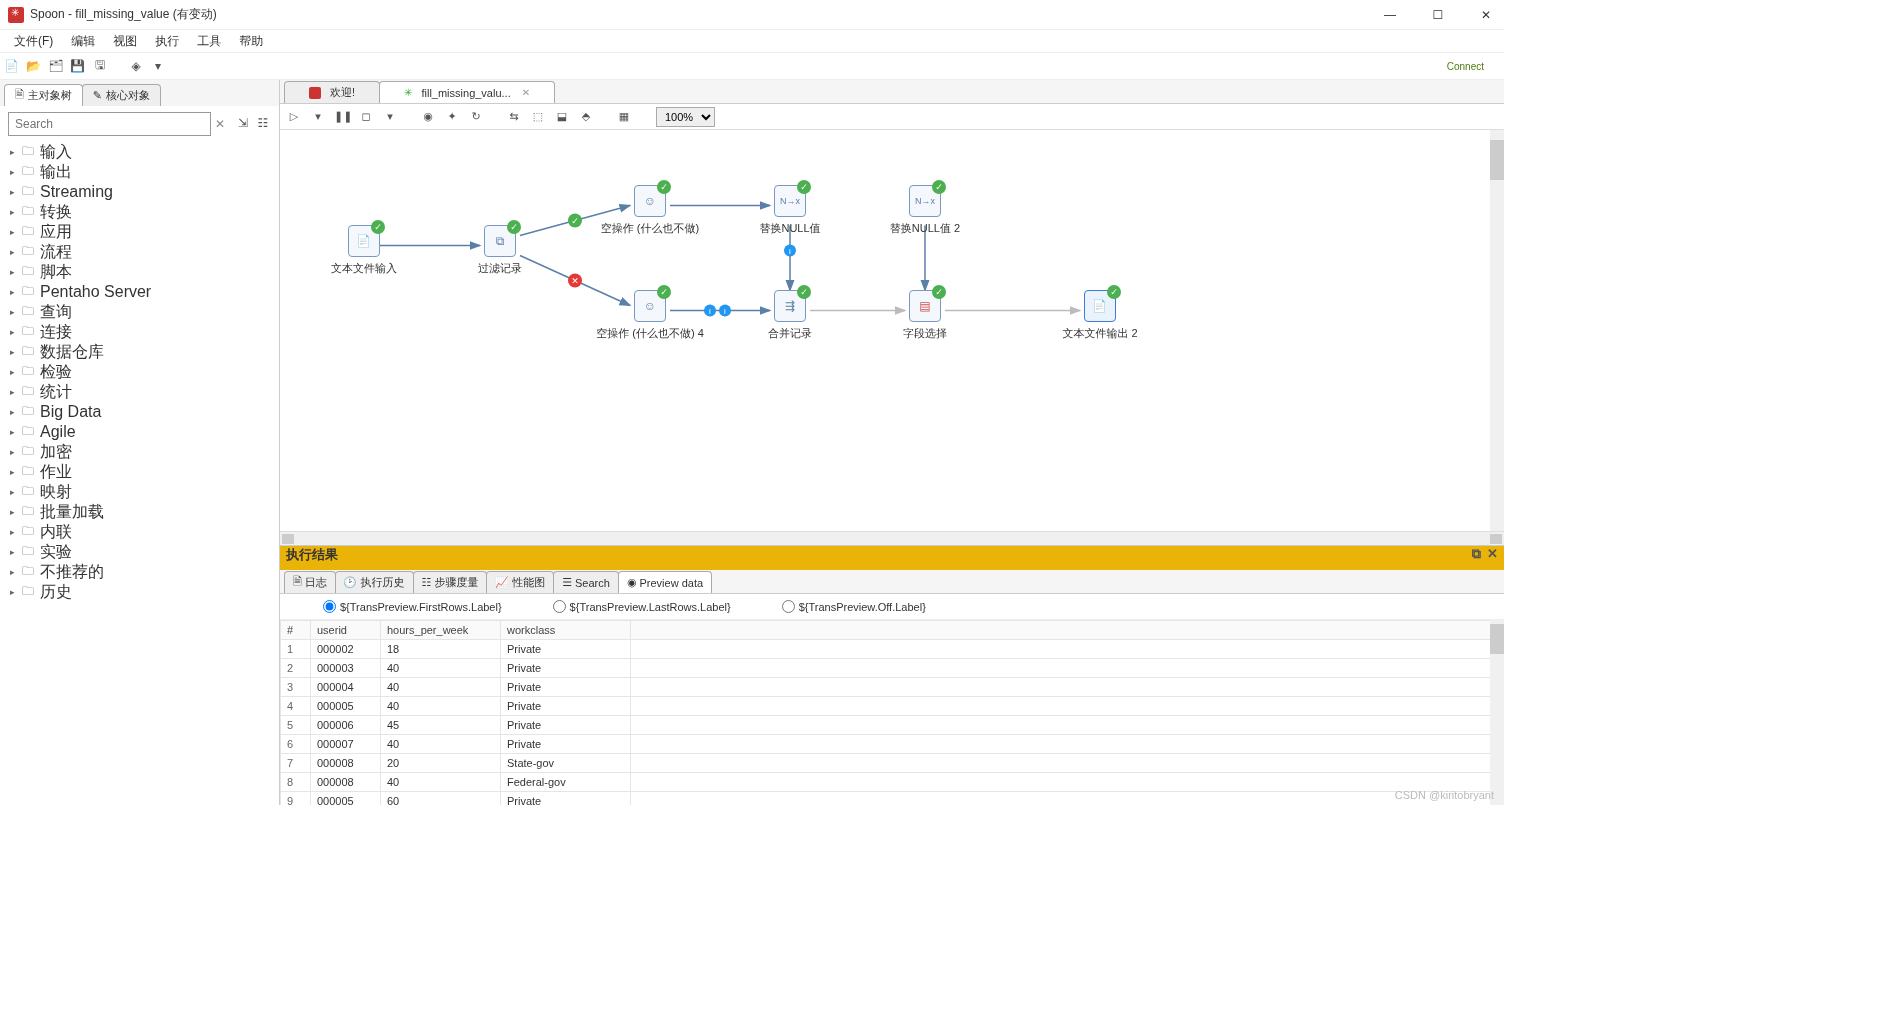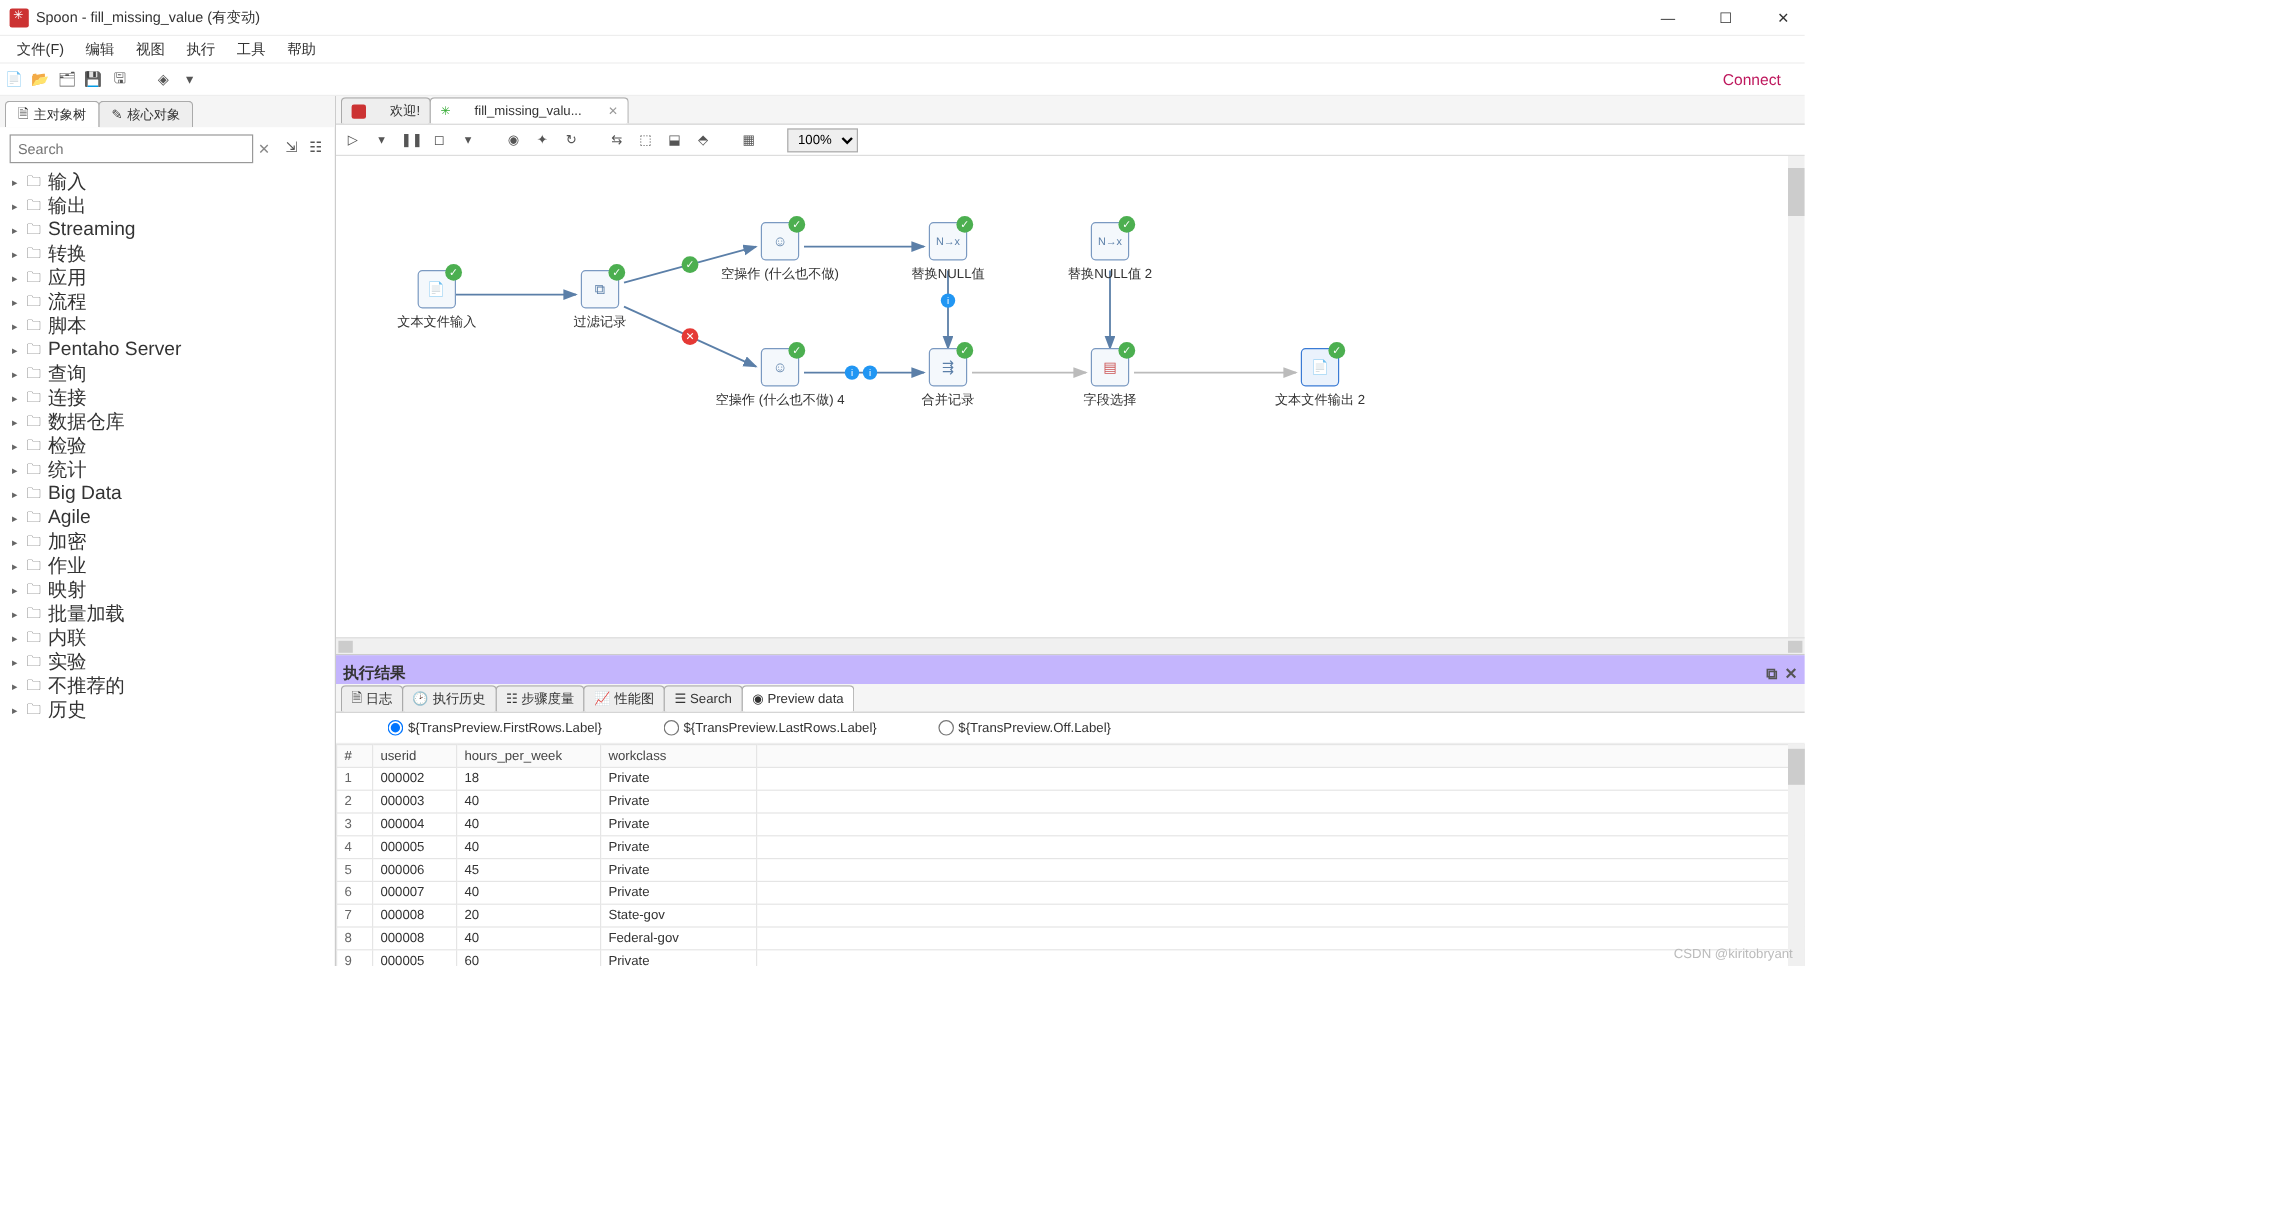--- a/index.html
+++ b/index.html
@@ -7,53 +7,53 @@
 .titlebar { height:30px; display:flex; align-items:center; padding:0 8px; background:#fff; border-bottom:1px solid #eee; }
 .titlebar .app-icon { width:16px; height:16px; background:#c33; border-radius:2px; margin-right:6px; position:relative; }
 .titlebar .app-icon::after { content:"✳"; color:#fff; font-size:10px; position:absolute; top:0; left:3px; }
 .title-text { font-size:12px; color:#333; }
 .win-controls { margin-left:auto; display:flex; gap:28px; }
 .win-btn { width:20px; text-align:center; cursor:pointer; font-size:12px; }
 .menubar { height:22px; display:flex; align-items:center; padding:0 6px; gap:2px; }
 .menu-item { padding:2px 8px; cursor:pointer; }
 .toolbar { height:28px; display:flex; align-items:center; padding:0 4px; gap:6px; border-top:1px solid #eee; border-bottom:1px solid #eee; }
 .tb-icon { width:16px; height:16px; cursor:pointer; display:flex; align-items:center; justify-content:center; color:#555; }
-.connect-link { margin-left:auto; margin-right:16px; color:#be185d; cursor:pointer; font-size:13px; }
+.connect-link { margin-left:auto; margin-right:16px; color:#4d7c0f; cursor:pointer; font-size:10px; }
 .main-area { display:flex; height:calc(100% - 80px); }
 .sidebar { width:280px; border-right:1px solid #ccc; display:flex; flex-direction:column; }
 .side-tabs { height:26px; display:flex; align-items:flex-end; background:#f5f5f5; padding-left:4px; }
 .side-tab { height:22px; padding:0 10px; display:flex; align-items:center; gap:4px; border:1px solid #aaa; border-bottom:none; border-radius:4px 4px 0 0; background:#fff; margin-right:-1px; cursor:pointer; font-size:11px; }
 .side-tab.inactive { background:#eee; }
 .search-row { display:flex; align-items:center; padding:6px 8px; gap:4px; }
 .search-input { flex:1; height:24px; padding:0 6px; border:1px solid #999; font-size:12px; }
 .clear-search { width:16px; cursor:pointer; color:#888; }
 .side-small-icon { width:16px; height:16px; cursor:pointer; color:#555; text-align:center; }
 .tree { overflow:auto; flex:1; }
 .tree-item { display:flex; align-items:center; height:20px; padding-left:10px; cursor:pointer; }
 .tree-caret { width:12px; color:#666; font-size:9px; }
 .tree-folder { width:18px; color:#555; }
 .tree-label { font-size:16px; }
 .content { flex:1; display:flex; flex-direction:column; position:relative; }
 .file-tabs { height:24px; display:flex; align-items:flex-end; background:#f5f5f5; padding-left:4px; border-bottom:1px solid #ccc; }
-.file-tab { height:22px; padding:0 8px; display:flex; align-items:center; gap:20px; border:1px solid #aaa; border-bottom:none; border-radius:4px 4px 0 0; background:#eee; cursor:pointer; font-size:11px; margin-right:-1px; }
+.file-tab { height:22px; padding:0 24px; display:flex; align-items:center; gap:9px; border:1px solid #aaa; border-bottom:none; border-radius:4px 4px 0 0; background:#eee; cursor:pointer; font-size:11px; margin-right:-1px; }
 .file-tab.active { background:#fff; }
 .tab-icon-red { width:12px; height:12px; background:#c33; border-radius:2px; }
 .tab-icon-green { color:#3a3; font-size:10px; }
 .tab-close { color:#999; font-size:10px; margin-left:2px; }
 .canvas-toolbar { height:26px; display:flex; align-items:center; padding:0 6px; gap:8px; border-bottom:1px solid #ddd; background:#fff; }
 .ct-icon { width:16px; color:#555; cursor:pointer; text-align:center; font-size:11px; }
 .zoom-select { height:20px; font-size:11px; border:1px solid #aaa; padding:0 4px; }
 .canvas { flex:1; background:#fff; position:relative; overflow:auto; }
 .node { position:absolute; display:flex; flex-direction:column; align-items:center; width:120px; }
 .node-box { width:32px; height:32px; border:1px solid #7a99c1; border-radius:4px; background:#f4f8fc; display:flex; align-items:center; justify-content:center; position:relative; }
 .node-label { font-size:11px; margin-top:4px; color:#333; text-align:center; white-space:nowrap; }
 .badge-ok { position:absolute; top:-6px; right:-6px; width:14px; height:14px; border-radius:50%; background:#4caf50; color:#fff; font-size:9px; display:flex; align-items:center; justify-content:center; }
 svg.connectors { position:absolute; top:0; left:0; width:100%; height:100%; pointer-events:none; }
 .exec-panel { height:260px; border-top:1px solid #ccc; display:flex; flex-direction:column; }
-.exec-header { height:24px; display:flex; align-items:flex-end; padding:0 6px; font-weight:bold; font-size:13px; background:#c4b5fd; }
+.exec-header { height:24px; display:flex; align-items:flex-start; padding:0 6px; font-weight:bold; font-size:13px; background:#eab308; }
 .exec-header-right { margin-left:auto; display:flex; gap:6px; color:#555; cursor:pointer; }
 .exec-tabs { height:24px; display:flex; align-items:flex-end; padding-left:4px; background:#f5f5f5; border-bottom:1px solid #ccc; }
 .exec-tab { height:22px; padding:0 8px; display:flex; align-items:center; gap:3px; border:1px solid #aaa; border-bottom:none; border-radius:4px 4px 0 0; background:#eee; cursor:pointer; font-size:11px; margin-right:-1px; }
 .exec-tab.active { background:#fff; }
 .radio-row { height:26px; display:flex; align-items:center; gap:16px; padding:0 8px; border-bottom:1px solid #eee; }
 .radio-opt { display:flex; align-items:center; gap:4px; font-size:11px; cursor:pointer;margin-left:35px; }
 .data-table { flex:1; overflow:auto; position:relative; }
 .data-table table { border-collapse:collapse; width:100%; }
 .data-table th, .data-table td { border:1px solid #e5e5e5; padding:2px 6px; font-size:11px; text-align:left; height:19px; }
 .data-table th { background:#fafafa; font-weight:normal; color:#444; }

